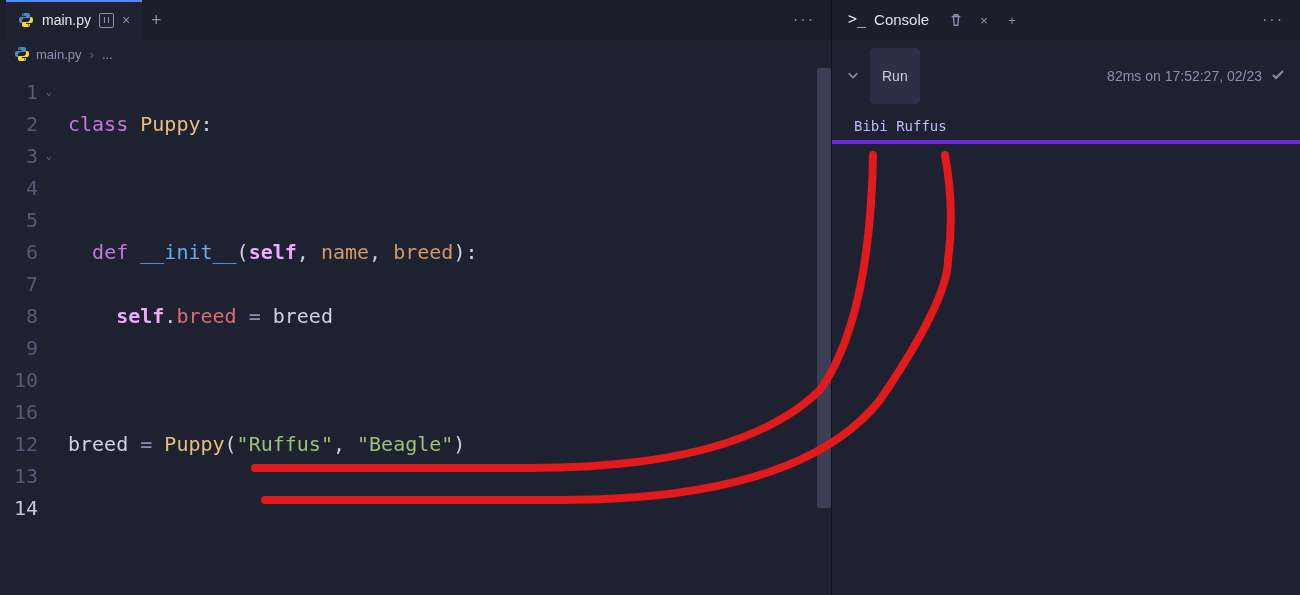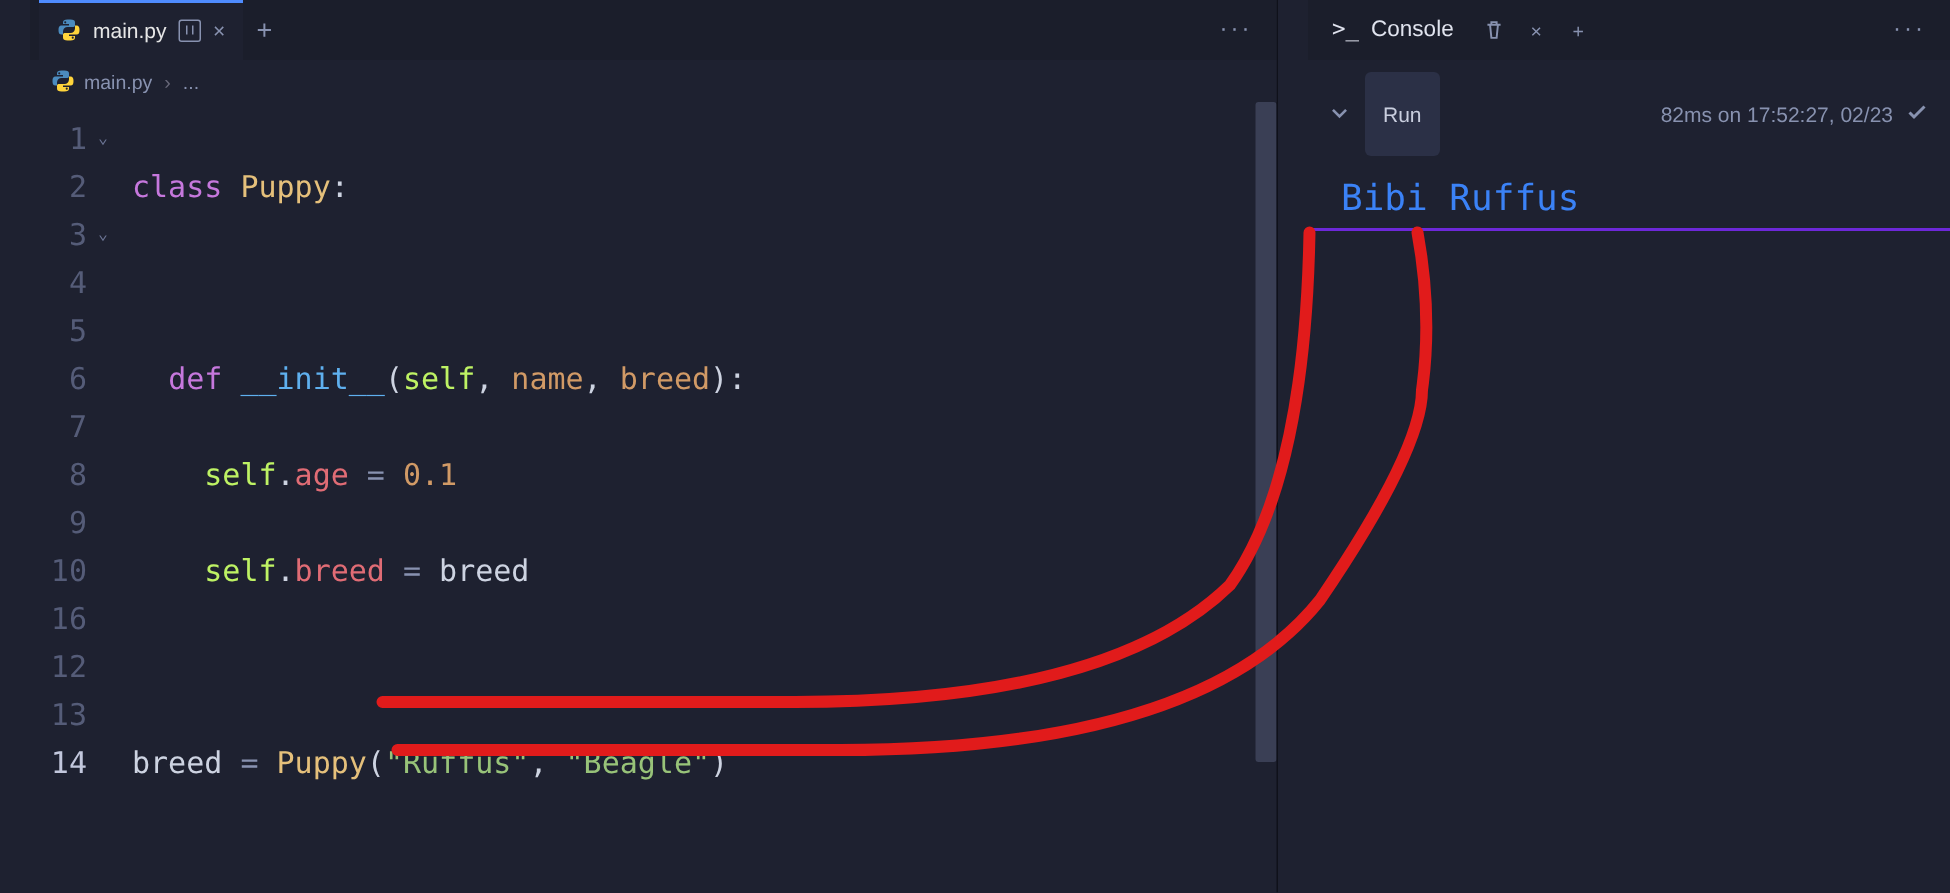--- a/index.html
+++ b/index.html
@@ -6,21 +6,21 @@
   body {
     background: #1e2130;
     color: #ccc;
     font-family: "Segoe UI", Arial, sans-serif;
     width: 1300px;
     height: 595px;
     overflow: hidden;
     display: flex;
     font-size: 13px;
   }
-  .panel { display: flex; flex-direction: column; height: 100%; margin-left: 20px; }
+  .panel { display: flex; flex-direction: column; height: 100%; }
   .editor-panel { width: 832px; border-right: 1px solid #0f111a; }
   .console-panel { flex: 1; }
 
   
   .tabs {
     display: flex;
     align-items: center;
     background: #1b1e2b;
     height: 40px;
     padding: 0 6px;
@@ -98,21 +98,21 @@
   }
   .code {
     flex:1; padding:8px 0 8px 10px; line-height:32px; white-space:pre;
     color:#cdd3e1;
   }
   .line{height:32px;}
   .kw{color:#c678dd;}
   .cls{color:#e5c07b;}
   .fnname{color:#5fb0ef;}
   .param{color:#d19a66;}
-  .self{color:#bef264;}
+  .self{color:#f0abfc;font-weight:bold;}
   .prop{color:#e06c75;}
   .op{color:#8892b0;}
   .num{color:#d19a66;}
   .str{color:#98c379;}
   .var{color:#cdd3e1;}
 
   .scroll-thumb {
     position:absolute; right:0; top:0; width:14px; height:440px;
     background:#3a3f55; border-radius:2px;
   }
@@ -136,22 +136,22 @@
     color:#8892b0; font-size:14px;
   }
   .run-btn {
     background:#2b3046; color:#c9cede; padding:20px 12px; border-radius:4px;
     font-size:14px; cursor:pointer; border:none;
   }
   .console-toolbar .spacer{flex:1;}
   .status { color:#8892b0; font-size:14px; display:flex; align-items:center; gap:8px;text-align:right;}
   .check{color:#8892b0;}
   .console-out {
-    padding:6px 22px; font-family:"Consolas","Menlo",monospace; font-size:24px;
-    color:#3b82f6; border-bottom:2px solid #6d28d9;
+    padding:6px 22px; font-family:"Consolas","Menlo",monospace; font-size:14px;
+    color:#c4b5fd; border-bottom:4px solid #6d28d9;
   }
 
   
   .annot {
     position:fixed; left:0; top:0; width:1300px; height:595px; pointer-events:none;
   }
   .annot path { stroke:#e11b1b; stroke-width:8; fill:none; stroke-linecap:round; }
 </style>
 </head>
 <body>
@@ -202,21 +202,20 @@
       <div class="ln"><span>10</span></div>
       <div class="ln"><span>16</span></div>
       <div class="ln"><span>12</span></div>
       <div class="ln"><span>13</span></div>
       <div class="ln current"><span>14</span></div>
     </div>
     <div class="code">
 <div class="line"><span class="kw">class</span> <span class="cls">Puppy</span><span>:</span></div>
 <div class="line"></div>
 <div class="line"><span>  </span><span class="kw">def</span> <span class="fnname">__init__</span><span>(</span><span class="self">self</span><span>, </span><span class="param">name</span><span>, </span><span class="param">breed</span><span>):</span></div>
-<div class="line"><span>    </span><span class="self">self</span><span>.</span><span class="prop">age</span><span class="op"> = </span><span class="num">0.1</span></div>
 <div class="line"><span>    </span><span class="self">self</span><span>.</span><span class="prop">breed</span><span class="op"> = </span><span class="var">breed</span></div>
 <div class="line"></div>
 <div class="line"><span class="var">breed</span><span class="op"> = </span><span class="cls">Puppy</span><span>(</span><span class="str">"Ruffus"</span><span>, </span><span class="str">"Beagle"</span><span>)</span></div>
 
 
 
 
 
 
     </div>

